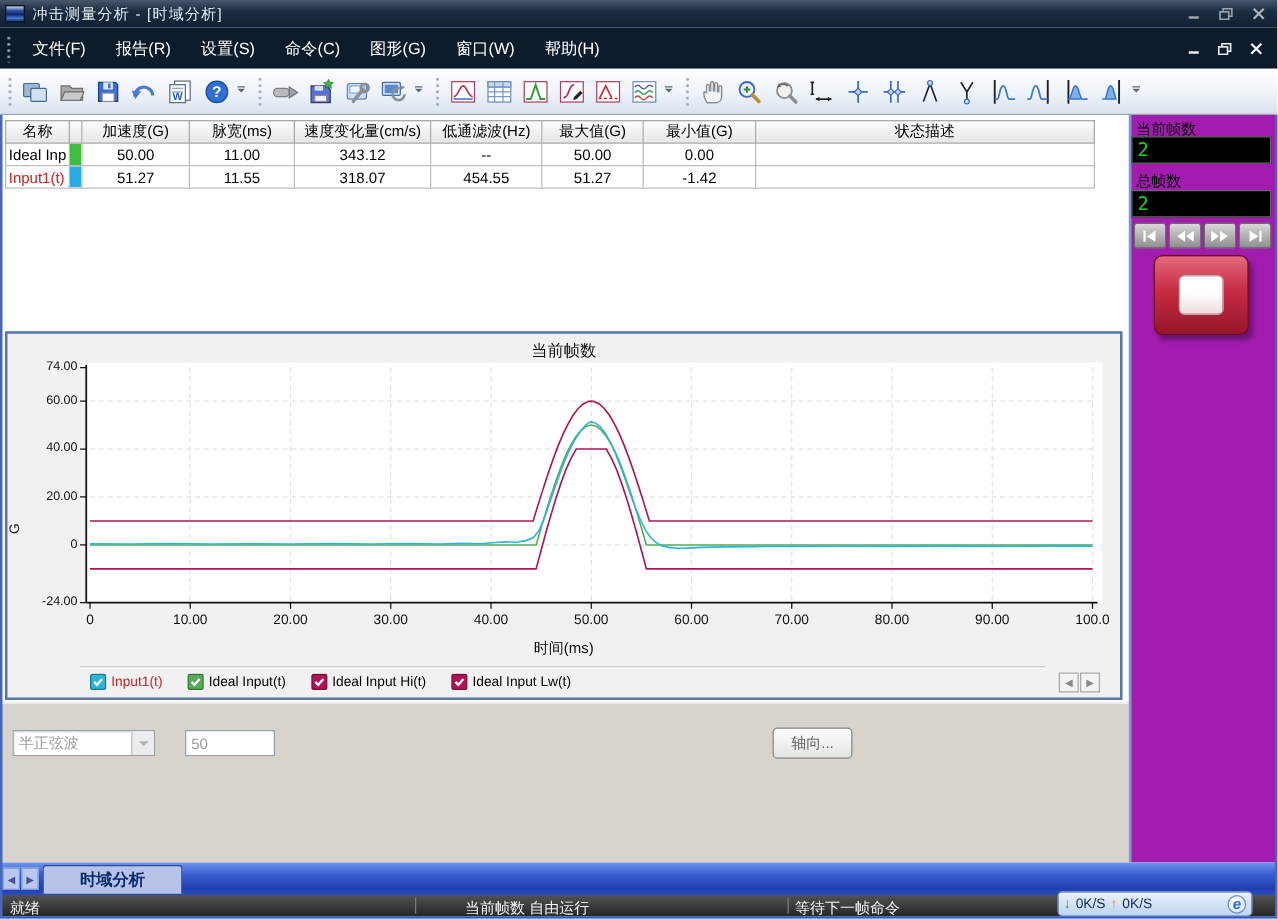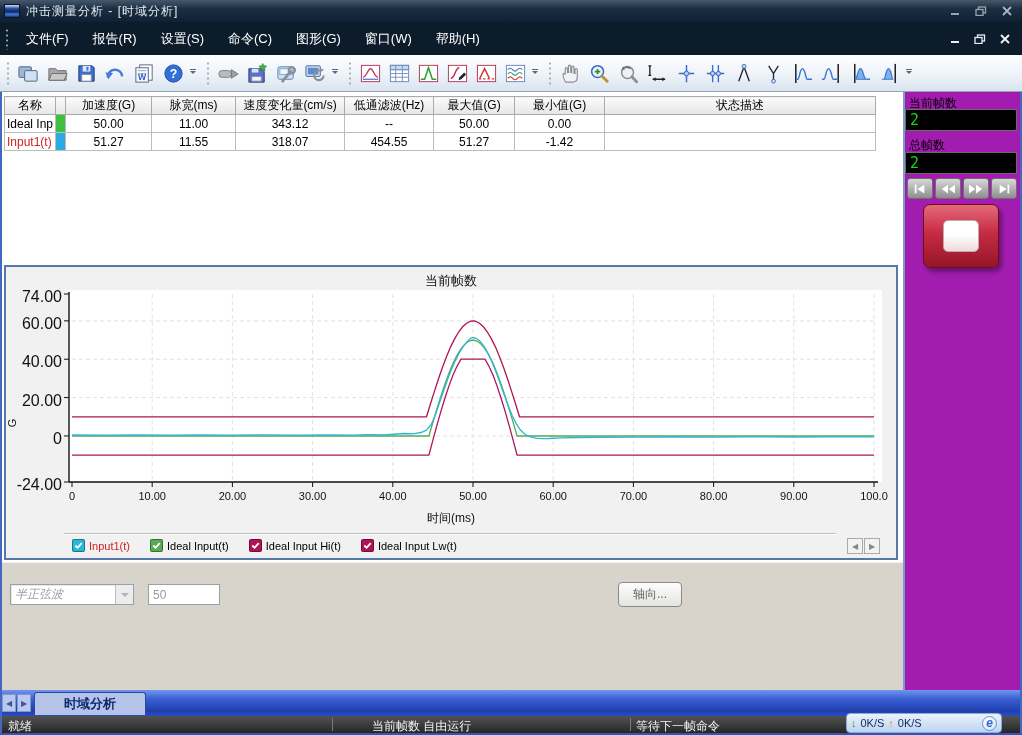--- a/index.html
+++ b/index.html
@@ -58,40 +58,40 @@
   #sigtable td.namec { text-align:left; }
   #sigtable td.chipc { padding:0; }
   .chip { width:100%; height:100%; }
 
   
   #chart-panel { position:absolute; left:4px; top:173px; width:894px; height:295px;
     border:2px solid #5577aa; background:#f1f1f1; }
   #chart-title { position:absolute; left:0; top:5px; width:100%; text-align:center; font-size:13px; color:#111; }
   #plot-wrap { position:absolute; left:0; top:0; width:890px; height:222px; }
   #plot-wrap svg { position:absolute; left:0; top:0; }
-  .ytick { position:absolute; width:52px; text-align:right; font-size:16px; color:#111; }
+  .ytick { position:absolute; width:52px; text-align:right; font-size:10px; color:#111; }
   .xtick { position:absolute; width:54px; text-align:center; font-size:11px; color:#111; }
   #ylab { position:absolute; left:2px; top:150px; font-size:11px; color:#111; transform:rotate(-90deg); }
   #xlab { position:absolute; left:0; top:243px; width:890px; text-align:center; font-size:12px; color:#111; }
   #leg-sep { position:absolute; left:58px; top:266px; width:772px; height:2px;
     border-top:1px solid #bfbfbf; border-bottom:1px solid #fff; }
   #legend { position:absolute; left:66px; top:272px; display:flex; gap:20px; align-items:center; }
   .leg-item { display:flex; align-items:center; gap:4px; }
   .leg-cb { width:13px; height:13px; border-radius:2px; display:flex; align-items:center; justify-content:center; }
   .leg-cb svg { width:11px; height:11px; }
   .leg-lbl { font-size:11px; }
   #leg-scroll { position:absolute; right:16px; top:271px; display:flex; gap:1px; }
   .scrbtn { width:16px; height:16px; border:1px solid #aaa; background:#f2f2f2; color:#888;
     font-size:8px; display:flex; align-items:center; justify-content:center; }
 
   
   #lower-panel { position:absolute; left:0; top:470px; width:903px; height:128px; background:#d8d4cc;
     border-top:1px solid #f5f3ef; }
-  #wave-combo { position:absolute; left:10px; top:21px; width:124px; height:21px; background:#fff;
-    border:1px solid #9aa0a8; box-shadow:inset 1px 1px 0 #e8e8e8; display:flex; align-items:center;font-style:italic; }
+  #wave-combo { position:absolute; left:10px; top:21px; width:114px; height:21px; background:#fff;
+    border:1px solid #9aa0a8; box-shadow:inset 1px 1px 0 #e8e8e8; display:flex; align-items:center; }
   #wave-combo .val { flex:1; color:#9a9a9a; padding-left:4px; font-size:12px; }
   #wave-combo .arrow { width:18px; height:19px; background:#ececec; border-left:1px solid #c0c0c0;
     display:flex; align-items:center; justify-content:center; }
   #wave-combo .arrow i { width:0; height:0; border:4px solid transparent; border-top-color:#aeb4ba; margin-top:4px; }
   #amp-input { position:absolute; left:148px; top:21px; width:72px; height:21px; background:#fff;
     border:1px solid #9aa0a8; color:#9a9a9a; font-size:12px; padding-left:4px; font-family:"Liberation Sans",sans-serif; }
   #axis-btn { position:absolute; left:618px; top:19px; width:64px; height:25px;
     background:linear-gradient(180deg,#fdfdfd,#e4e4e0); border:1px solid #8a8a8a; border-radius:4px;
     font-size:12px; color:#666; display:flex; align-items:center; justify-content:center; }
 

